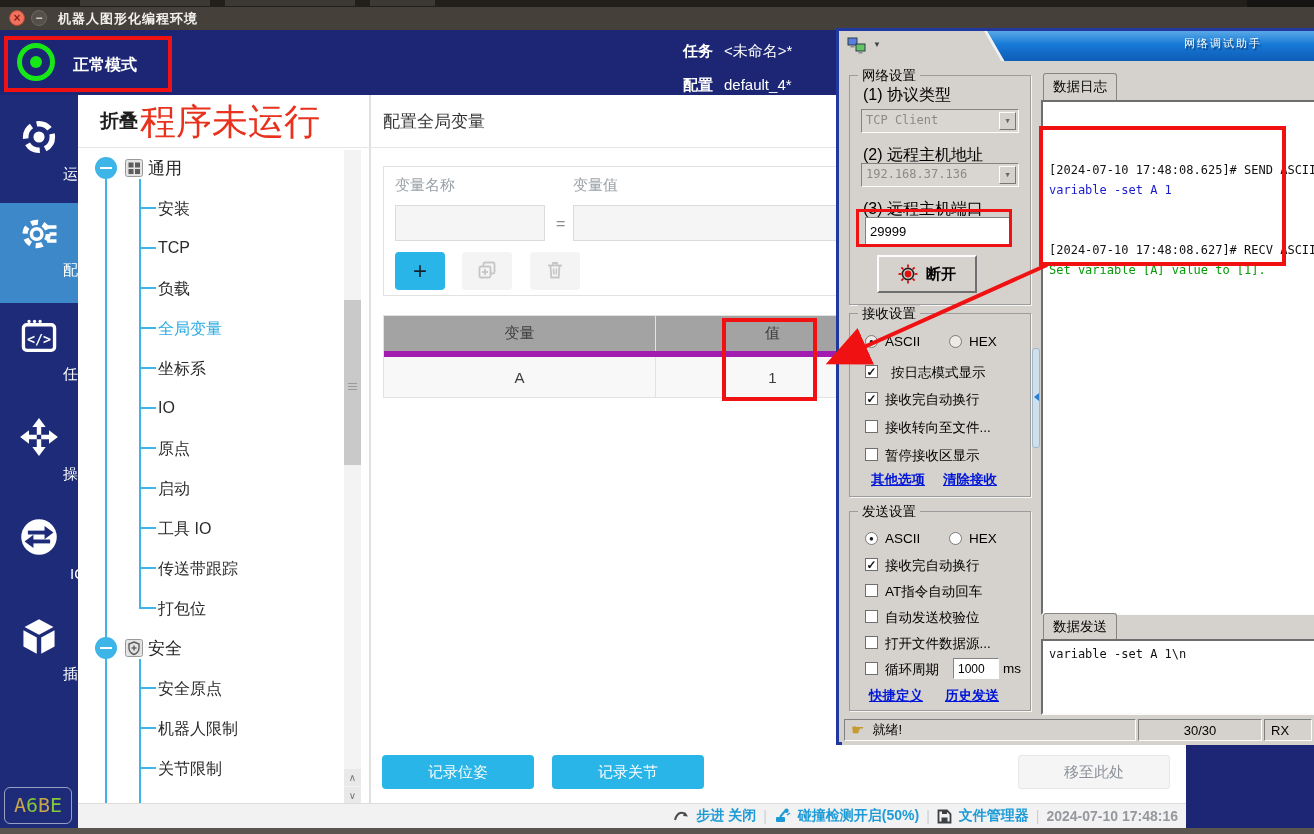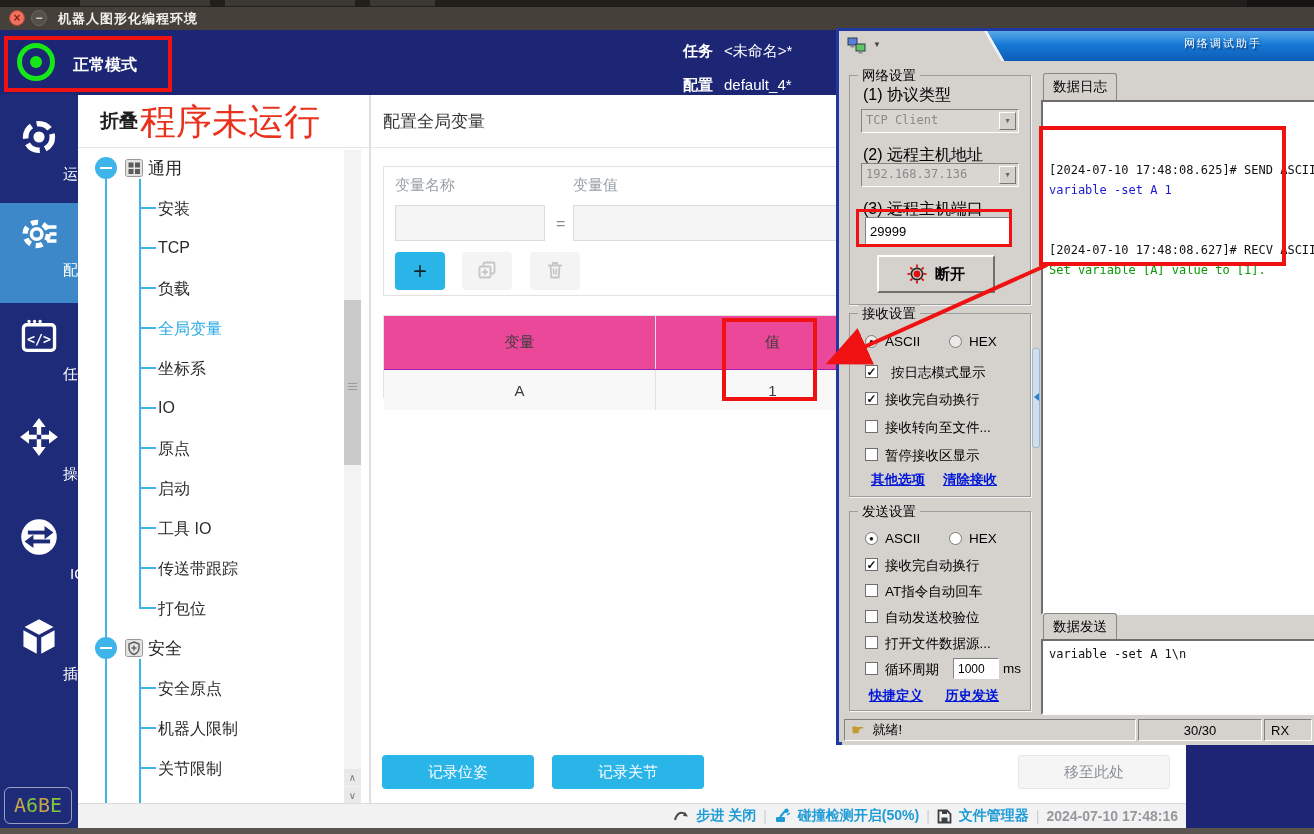--- a/index.html
+++ b/index.html
@@ -60,21 +60,21 @@
 .main-title{left:383px;top:110px;font-size:17px;color:#333}
 .vdiv{left:370px;top:95px;width:1px;height:708px;background:#e0e0e0}
 .form-box{left:383px;top:166px;width:790px;height:130px;border:1px solid #e2e2e2;background:#fff}
 .flabel{position:absolute;font-size:15px;color:#99a1a8}
 .finput{position:absolute;height:36px;background:#f5f5f5;border:1px solid #dcdcdc;font-size:14px;padding:0 8px;color:#333}
 .equals{position:absolute;font-size:16px;color:#8b8b8b}
 .sq-btn{position:absolute;width:50px;height:38px;border:none;border-radius:4px;cursor:pointer}
 .add-btn{background:#2ab5e8;font-size:24px;color:#10242e;line-height:34px}
 .ghost-btn{background:#f4f4f4}
 .gtable{left:383px;top:315px;width:507px;height:83px;border:1px solid #e2e2e2}
-.g-head{height:54px;background:#ec4899;border-bottom:1px solid #a21caf;display:flex}
+.g-head{height:41px;background:#a3a3a3;border-bottom:6px solid #a21caf;display:flex}
 .g-row{height:40px;background:#f8f8f9;display:flex}
 .g-c1{width:271px;display:flex;align-items:center;justify-content:center;font-size:15px;color:#3c3c3c}
 .g-c2{flex:1;border-left:1px solid #e2e2e2;display:flex;align-items:center;justify-content:center;font-size:15px;color:#3c3c3c}
 .cy-btn{position:absolute;width:152px;height:34px;background:#2ab5e8;color:#fff;border:none;border-radius:4px;font-size:15px;cursor:pointer}
 .gy-btn{position:absolute;width:152px;height:34px;background:#f5f5f6;color:#8b9197;border:1px solid #e7e7e7;border-radius:3px;font-size:15px}
 
 
 .statusbar{left:78px;top:803px;width:1108px;height:25px;background:#f2f2f3;border-top:1px solid #dcdcdc;
   display:flex;align-items:center;justify-content:flex-end;padding-right:8px;gap:7px;font-size:14px}
 .sb-blue{color:#1e9bd7;font-weight:bold}
@@ -373,21 +373,21 @@
       <span>TCP Client</span>
       <span class="combo-btn">▼</span>
     </div>
     <span class="nw-label" style="left:24px;top:114px">(2) 远程主机地址</span>
     <div class="combo sunken" style="left:22px;top:132px;width:158px;height:24px">
       <span>192.168.37.136</span>
       <span class="combo-btn">▼</span>
     </div>
     <span class="nw-label" style="left:24px;top:168px">(3) 远程主机端口</span>
     <input class="nw-input sunken" style="left: 26px; top: 186px; width: 146px; height: 28px;" value="29999">
-    <button class="nw-btn" style="left:38px;top:224px;width:118px;height:38px">
+    <button class="nw-btn" style="left:38px;top:224px;width:100px;height:38px">
       <svg width="20" height="20" viewBox="0 0 20 20">
         <g stroke="#e01010" stroke-width="1.8">
           <line x1="10" y1="0.5" x2="10" y2="3.5"></line>
             <line x1="10" y1="16.5" x2="10" y2="19.5"></line>
           <line x1="0.5" y1="10" x2="3.5" y2="10"></line>
             <line x1="16.5" y1="10" x2="19.5" y2="10"></line>
           <line x1="3.3" y1="3.3" x2="5.4" y2="5.4"></line>
             <line x1="14.6" y1="14.6" x2="16.7" y2="16.7"></line>
           <line x1="3.3" y1="16.7" x2="5.4" y2="14.6"></line>
             <line x1="14.6" y1="5.4" x2="16.7" y2="3.3"></line>

